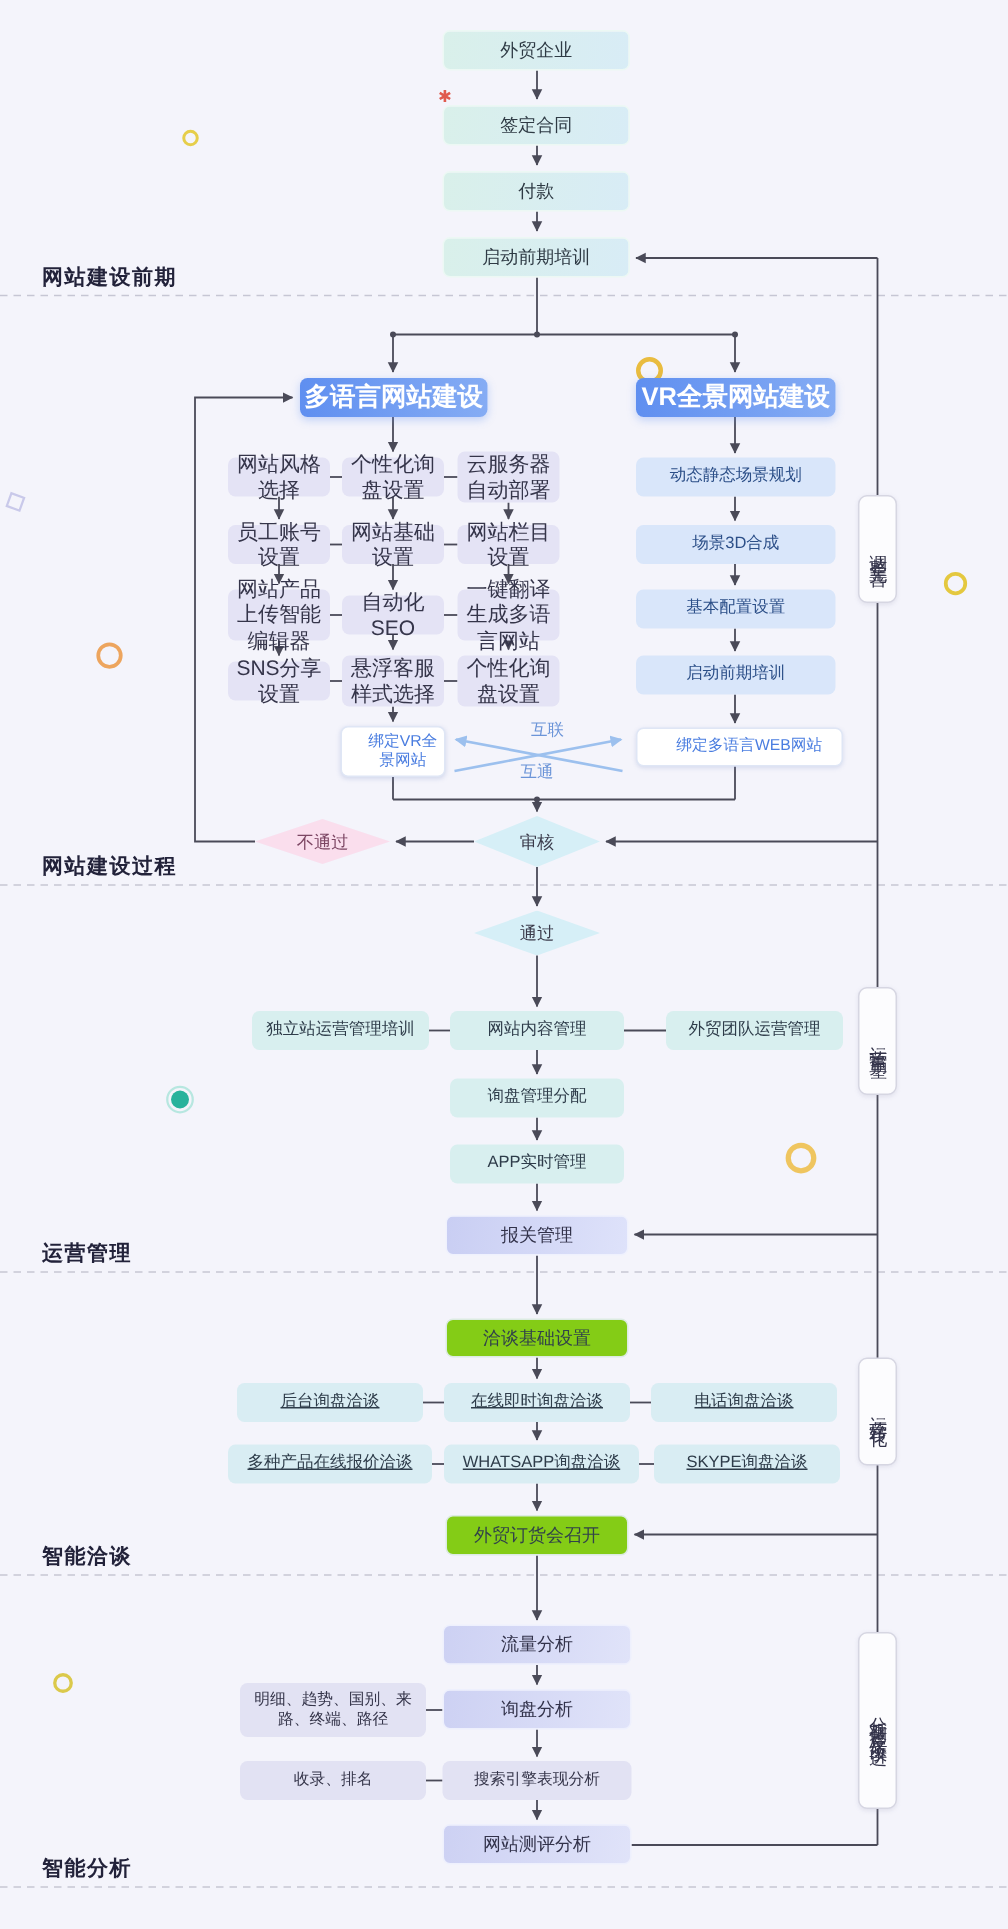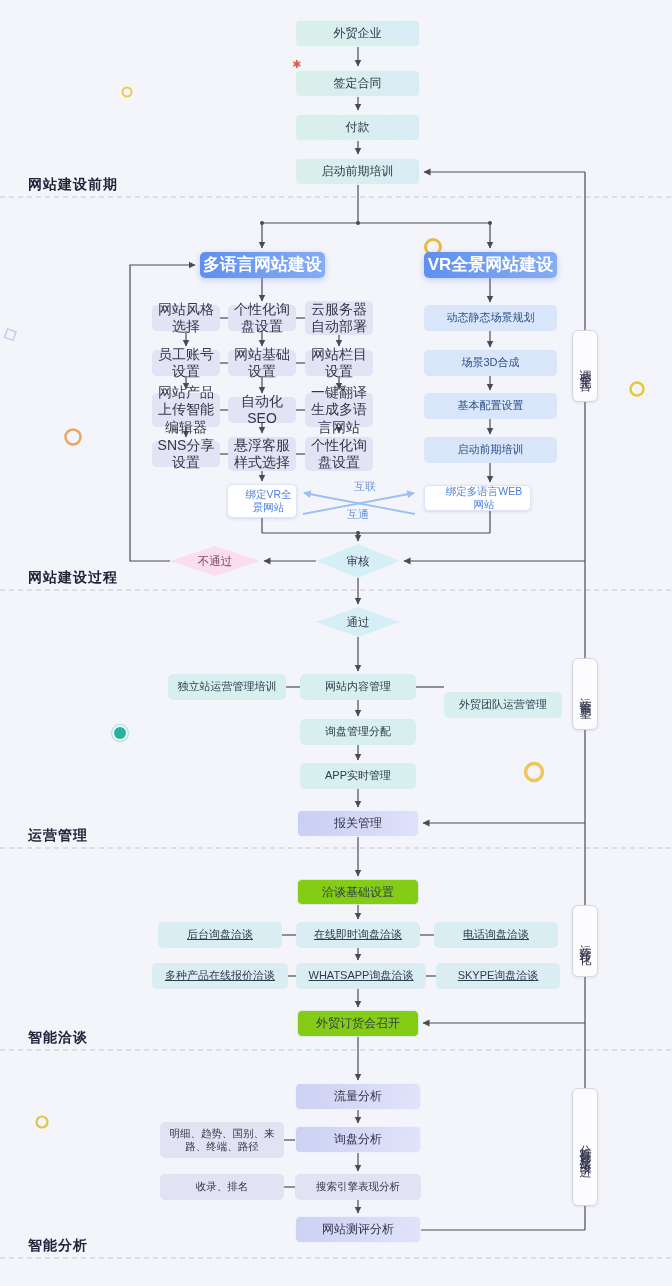--- a/index.html
+++ b/index.html
@@ -178,35 +178,35 @@
   <div class="box lav" style="left:152px;top:441px;width:68px;height:26px">SNS分享设置</div>
   <div class="box lav" style="left:228px;top:437px;width:68px;height:34px">悬浮客服样式选择</div>
   <div class="box lav" style="left:305px;top:437px;width:68px;height:34px">个性化询盘设置</div>
 
   <div class="box bind" style="left:227px;top:484px;width:70px;height:34px">绑定VR全景网站</div>
 
   <div class="box blu" style="left:424px;top:305px;width:133px;height:26px">动态静态场景规划</div>
   <div class="box blu" style="left:424px;top:350px;width:133px;height:26px">场景3D合成</div>
   <div class="box blu" style="left:424px;top:393px;width:133px;height:26px">基本配置设置</div>
   <div class="box blu" style="left:424px;top:437px;width:133px;height:26px">启动前期培训</div>
-  <div class="box bind" style="left:424px;top:485px;width:107px;height:26px">绑定多语言WEB网站</div>
+  <div class="box bind" style="left:424px;top:485px;width:138px;height:26px">绑定多语言WEB网站</div>
 
   <div class="link-label" style="left:345px;top:479px">互联</div>
   <div class="link-label" style="left:338px;top:507px">互通</div>
 
   <div class="vlabel" style="left:572px;top:330px;width:26px;height:72px">调整完善</div>
 
   <div class="diamond d-cyan" style="left:316px;top:544px;width:84px;height:34px">审核</div>
   <div class="diamond d-pink" style="left:170px;top:546px;width:90px;height:30px">不通过</div>
   <div class="sec-label" style="left:28px;top:569px">网站建设过程</div>
   <div class="diamond d-cyan" style="left:316px;top:607px;width:84px;height:30px">通过</div>
 
   <div class="box teal" style="left:168px;top:674px;width:118px;height:26px">独立站运营管理培训</div>
   <div class="box teal" style="left:300px;top:674px;width:116px;height:26px">网站内容管理</div>
-  <div class="box teal" style="left:444px;top:692px;width:118px;height:26px">外贸团队运营管理</div>
+  <div class="box teal" style="left:444px;top:674px;width:118px;height:26px">外贸团队运营管理</div>
   <div class="vlabel" style="left:572px;top:658px;width:26px;height:72px">运营重塑</div>
   <div class="box teal" style="left:300px;top:719px;width:116px;height:26px">询盘管理分配</div>
   <div class="box teal" style="left:300px;top:763px;width:116px;height:26px">APP实时管理</div>
   <div class="box peri" style="left:297px;top:810px;width:122px;height:27px">报关管理</div>
   <div class="sec-label" style="left:28px;top:827px">运营管理</div>
 
   <div class="box pale" style="left:297px;top:879px;width:122px;height:26px">洽谈基础设置</div>
   <div class="box cyan2" style="left:158px;top:922px;width:124px;height:26px">后台询盘洽谈</div>
   <div class="box cyan2" style="left:296px;top:922px;width:124px;height:26px">在线即时询盘洽谈</div>
   <div class="box cyan2" style="left:434px;top:922px;width:124px;height:26px">电话询盘洽谈</div>

